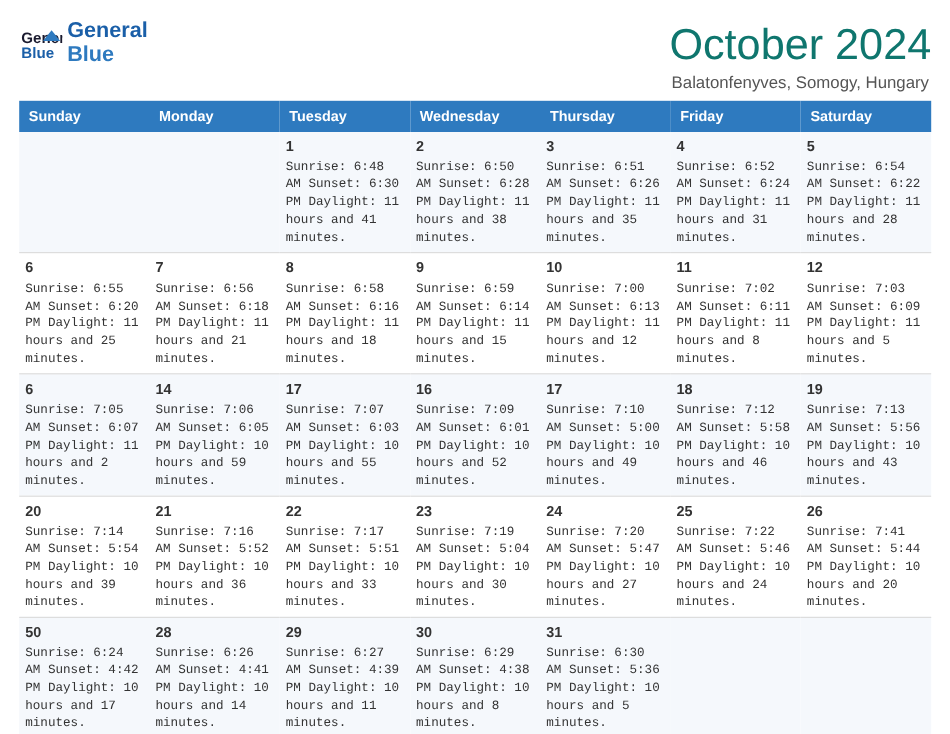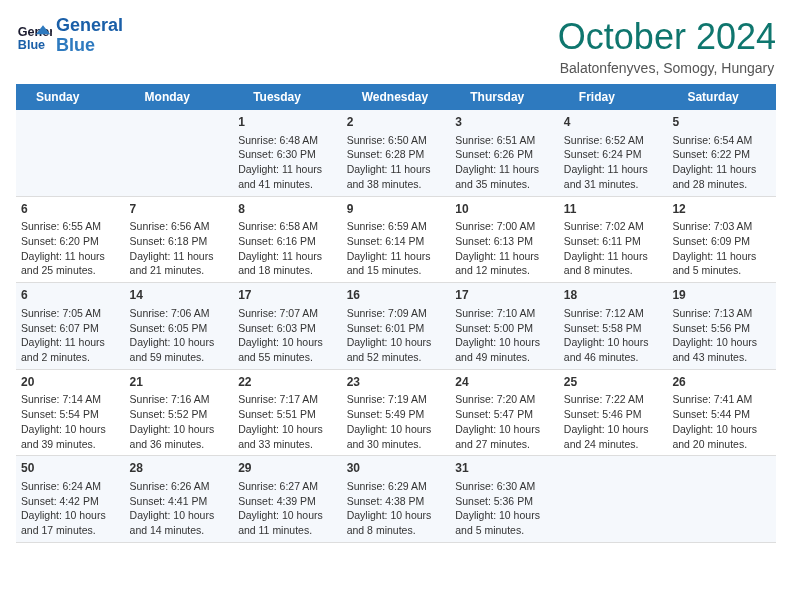--- a/index.html
+++ b/index.html
@@ -49,21 +49,21 @@
       text-align: center;
     }
     table {
       width: 100%;
       border-collapse: collapse;
       font-size: 11px;
     }
     thead tr th {
       background-color: #2e7abf;
       color: #fff;
-      padding: 6px 20px;
+      padding: 6px 8px;
       text-align: left;
       font-size: 12px;
       font-weight: 600;
     }
     tbody tr {
       border-bottom: 1px solid #ddd;
     }
     tbody tr:nth-child(odd) {
       background-color: #f5f8fc;
     }
@@ -80,20 +80,21 @@
     }
     .day-num {
       font-weight: bold;
       font-size: 12px;
       display: block;
       margin-bottom: 2px;
     }
     .day-detail {
       font-size: 10.5px;
       color: #333;
+      font-family: Liberation Mono, monospace;
     }
   </style>
 </head>
 <body>
 
 <div class="header">
   <div class="logo">
     <svg class="logo-icon" viewBox="0 0 40 40" xmlns="http://www.w3.org/2000/svg">
       <text x="2" y="20" font-size="14" font-weight="bold" fill="#1a1a2e">General</text>
       <text x="2" y="34" font-size="14" font-weight="bold" fill="#1a5fa8">Blue</text>
@@ -261,21 +262,21 @@
         </td>
         <td>
           <span class="day-num">22</span>
           <div class="day-detail">Sunrise: 7:17 AM
 Sunset: 5:51 PM
 Daylight: 10 hours and 33 minutes.</div>
         </td>
         <td>
           <span class="day-num">23</span>
           <div class="day-detail">Sunrise: 7:19 AM
-Sunset: 5:49 PM
+Sunset: 5:04 PM
 Daylight: 10 hours and 30 minutes.</div>
         </td>
         <td>
           <span class="day-num">24</span>
           <div class="day-detail">Sunrise: 7:20 AM
 Sunset: 5:47 PM
 Daylight: 10 hours and 27 minutes.</div>
         </td>
         <td>
           <span class="day-num">25</span>

